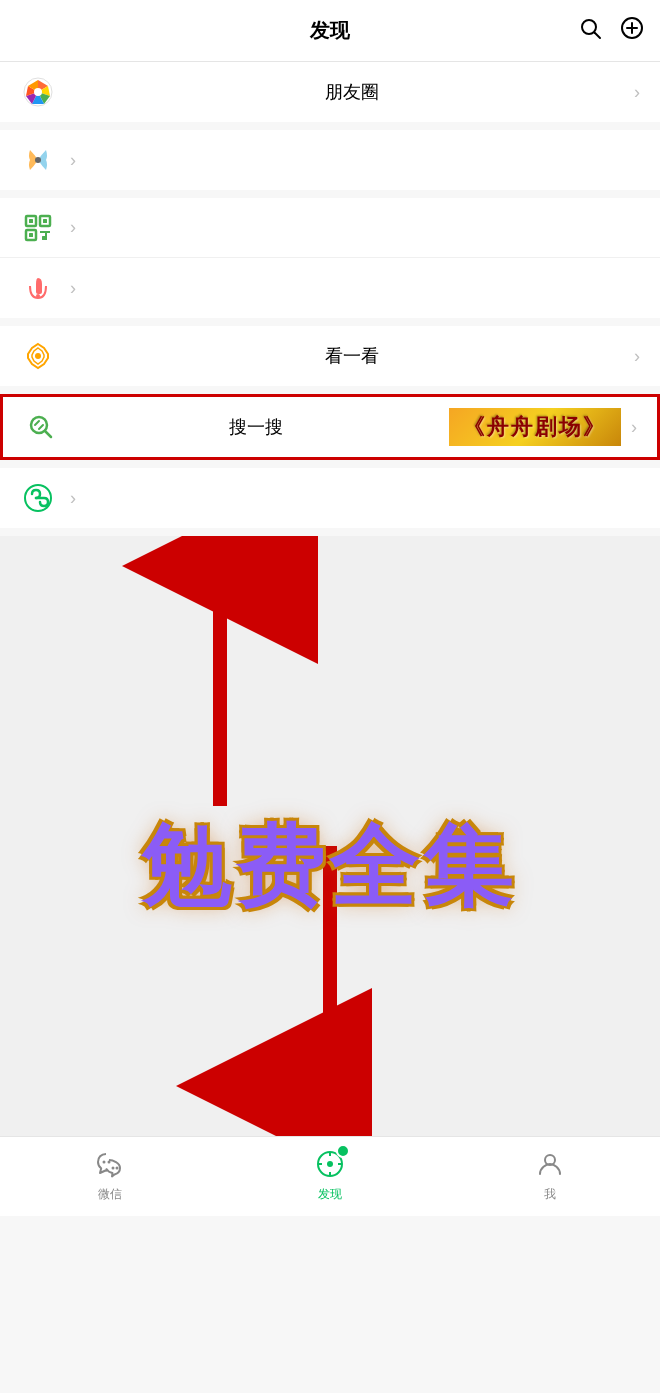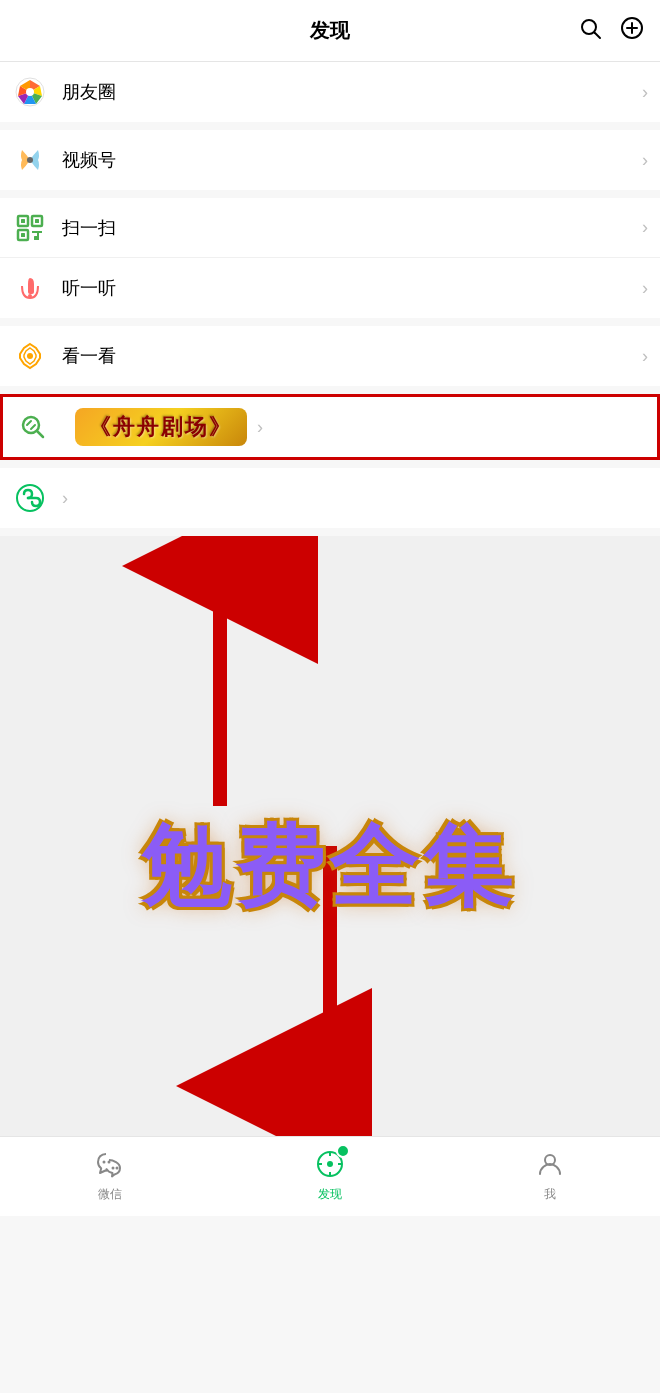--- a/index.html
+++ b/index.html
@@ -42,25 +42,26 @@
     }
 
     
     .menu-group {
       background: #fff;
       margin-bottom: 8px;
     }
     .menu-item {
       display: flex;
       align-items: center;
-      padding: 0 12px;
+      padding: 0 20px;
       height: 60px;
       border-bottom: 1px solid #f0f0f0;
       cursor: pointer;
       position: relative;
+      text-align: center;
     }
     .menu-item:last-child {
       border-bottom: none;
     }
     .menu-icon-wrap {
       width: 36px;
       height: 36px;
       display: flex;
       align-items: center;
       justify-content: center;
@@ -71,21 +72,21 @@
       font-size: 18px;
       color: #000;
       flex: 1;
     }
     .menu-chevron {
       color: #c0c0c0;
       font-size: 18px;
     }
     .search-bubble {
       background: linear-gradient(135deg, #f5a623 0%, #f5d020 50%, #c8860a 100%);
-      border-radius: 8px;
+      border-radius: 0;
       padding: 4px 14px;
       margin-left: 10px;
     }
     .search-bubble-text {
       font-size: 22px;
       font-weight: 900;
       color: #8B0000;
       text-shadow: 1px 1px 2px rgba(255,255,255,0.4), -1px -1px 2px rgba(0,0,0,0.3);
       font-family: 'PingFang SC', sans-serif;
       letter-spacing: 2px;
@@ -203,52 +204,49 @@
 <div class="menu-group">
   <div class="menu-item">
     <div class="menu-icon-wrap">
       <svg width="32" height="32" viewBox="0 0 32 32">
 
         <path d="M8 6 Q12 10 16 16 Q12 22 8 26 Q6 20 8 16 Q6 12 8 6Z" fill="#FFB347" opacity="0.9"></path>
         <path d="M24 6 Q20 10 16 16 Q20 22 24 26 Q26 20 24 16 Q26 12 24 6Z" fill="#87CEEB" opacity="0.9"></path>
         <ellipse cx="16" cy="16" rx="3" ry="3" fill="#666"></ellipse>
       </svg>
     </div>
-    <span class="menu-label">视频号</span>
     <span class="menu-chevron">›</span>
   </div>
 </div>
 
 <div class="menu-group">
   <div class="menu-item">
     <div class="menu-icon-wrap">
       <svg width="32" height="32" viewBox="0 0 32 32">
         <rect x="4" y="4" width="10" height="10" fill="none" stroke="#4CAF50" stroke-width="2.5" rx="1"></rect>
         <rect x="18" y="4" width="10" height="10" fill="none" stroke="#4CAF50" stroke-width="2.5" rx="1"></rect>
         <rect x="4" y="18" width="10" height="10" fill="none" stroke="#4CAF50" stroke-width="2.5" rx="1"></rect>
         <rect x="7" y="7" width="4" height="4" fill="#4CAF50" rx="0.5"></rect>
         <rect x="21" y="7" width="4" height="4" fill="#4CAF50" rx="0.5"></rect>
         <rect x="7" y="21" width="4" height="4" fill="#4CAF50" rx="0.5"></rect>
         <line x1="18" y1="20" x2="28" y2="20" stroke="#4CAF50" stroke-width="2"></line>
         <line x1="24" y1="20" x2="24" y2="28" stroke="#4CAF50" stroke-width="2"></line>
         <rect x="20" y="24" width="4" height="4" fill="#4CAF50" rx="0.5"></rect>
       </svg>
     </div>
-    <span class="menu-label">扫一扫</span>
     <span class="menu-chevron">›</span>
   </div>
   <div class="menu-item">
     <div class="menu-icon-wrap">
       <svg width="32" height="32" viewBox="0 0 32 32">
         <path d="M16 6 Q20 6 20 12 L20 20 Q20 22 18 22 L16 22 Q14 22 14 20 L14 12 Q14 6 16 6Z" fill="#FF6B6B"></path>
         <circle cx="16" cy="24" r="2" fill="#FF6B6B"></circle>
         <path d="M8 14 Q8 26 16 26 Q24 26 24 14" fill="none" stroke="#FF6B6B" stroke-width="2"></path>
       </svg>
     </div>
-    <span class="menu-label">听一听</span>
     <span class="menu-chevron">›</span>
   </div>
 </div>
 
 <div class="menu-group">
   <div class="menu-item">
     <div class="menu-icon-wrap">
       <svg width="32" height="32" viewBox="0 0 32 32">
 
         <polygon points="16,4 22,8 26,14 26,18 22,24 16,28 10,24 6,18 6,14 10,8" fill="none" stroke="#FFA500" stroke-width="2"></polygon>
@@ -264,20 +262,21 @@
 <div class="menu-group" style="border: 3px solid #cc0000; background: #fff; margin: 0 0 8px 0;">
   <div class="menu-item" style="border-bottom: none;">
     <div class="menu-icon-wrap">
       <svg width="32" height="32" viewBox="0 0 32 32">
 
         <circle cx="14" cy="14" r="8" fill="none" stroke="#4CAF50" stroke-width="2.5"></circle>
         <line x1="20" y1="20" x2="26" y2="26" stroke="#4CAF50" stroke-width="2.5" stroke-linecap="round"></line>
         <path d="M10 14 L14 10 M18 14 L14 18" stroke="#4CAF50" stroke-width="2" stroke-linecap="round"></path>
       </svg>
     </div>
+    <span class="menu-label">搜一搜</span>
     <div class="search-bubble">
       <span class="search-bubble-text">《舟舟剧场》</span>
     </div>
     <span class="menu-chevron" style="margin-left: 10px;">›</span>
   </div>
 </div>
 
 <div class="menu-group">
   <div class="menu-item">
     <div class="menu-icon-wrap">

